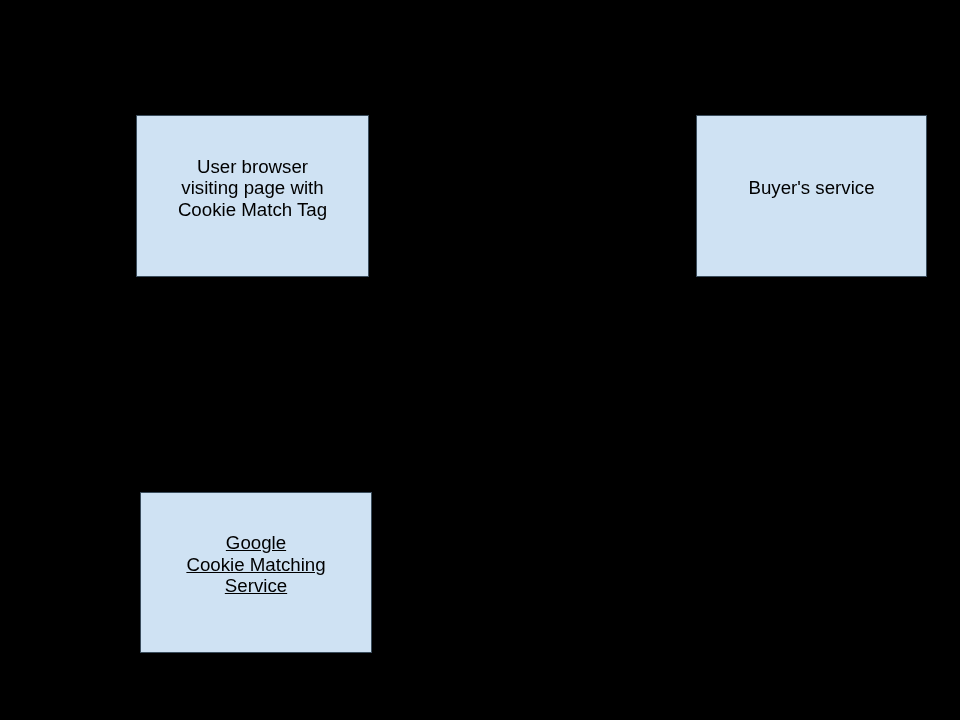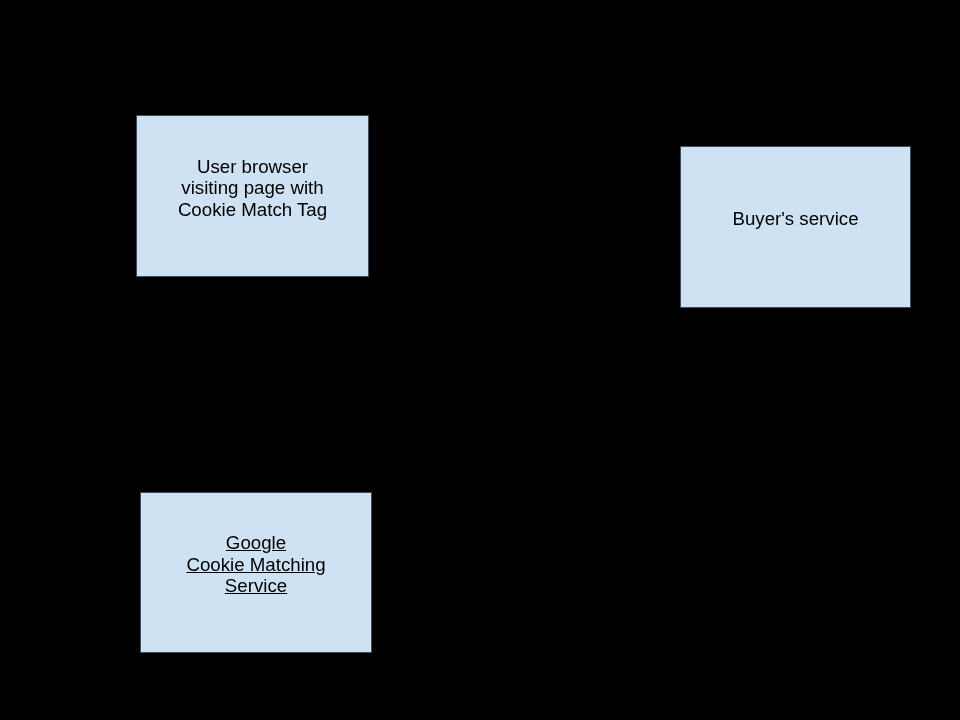--- a/index.html
+++ b/index.html
@@ -37,25 +37,24 @@
     line-height: 21.5px;
     white-space: pre-line;
   }
   .node-user-browser {
     left: 136px;
     top: 115px;
     width: 233px;
     height: 162px;
   }
   .node-buyers-service {
-    left: 680px;
+    left: 696px;
     top: 115px;
     width: 231px;
     height: 162px;
-    margin-top: 31px;
   }
   .node-google-cms {
     left: 140px;
     top: 492px;
     width: 232px;
     height: 161px;
     text-decoration: underline;
   }
 </style>
 </head>

